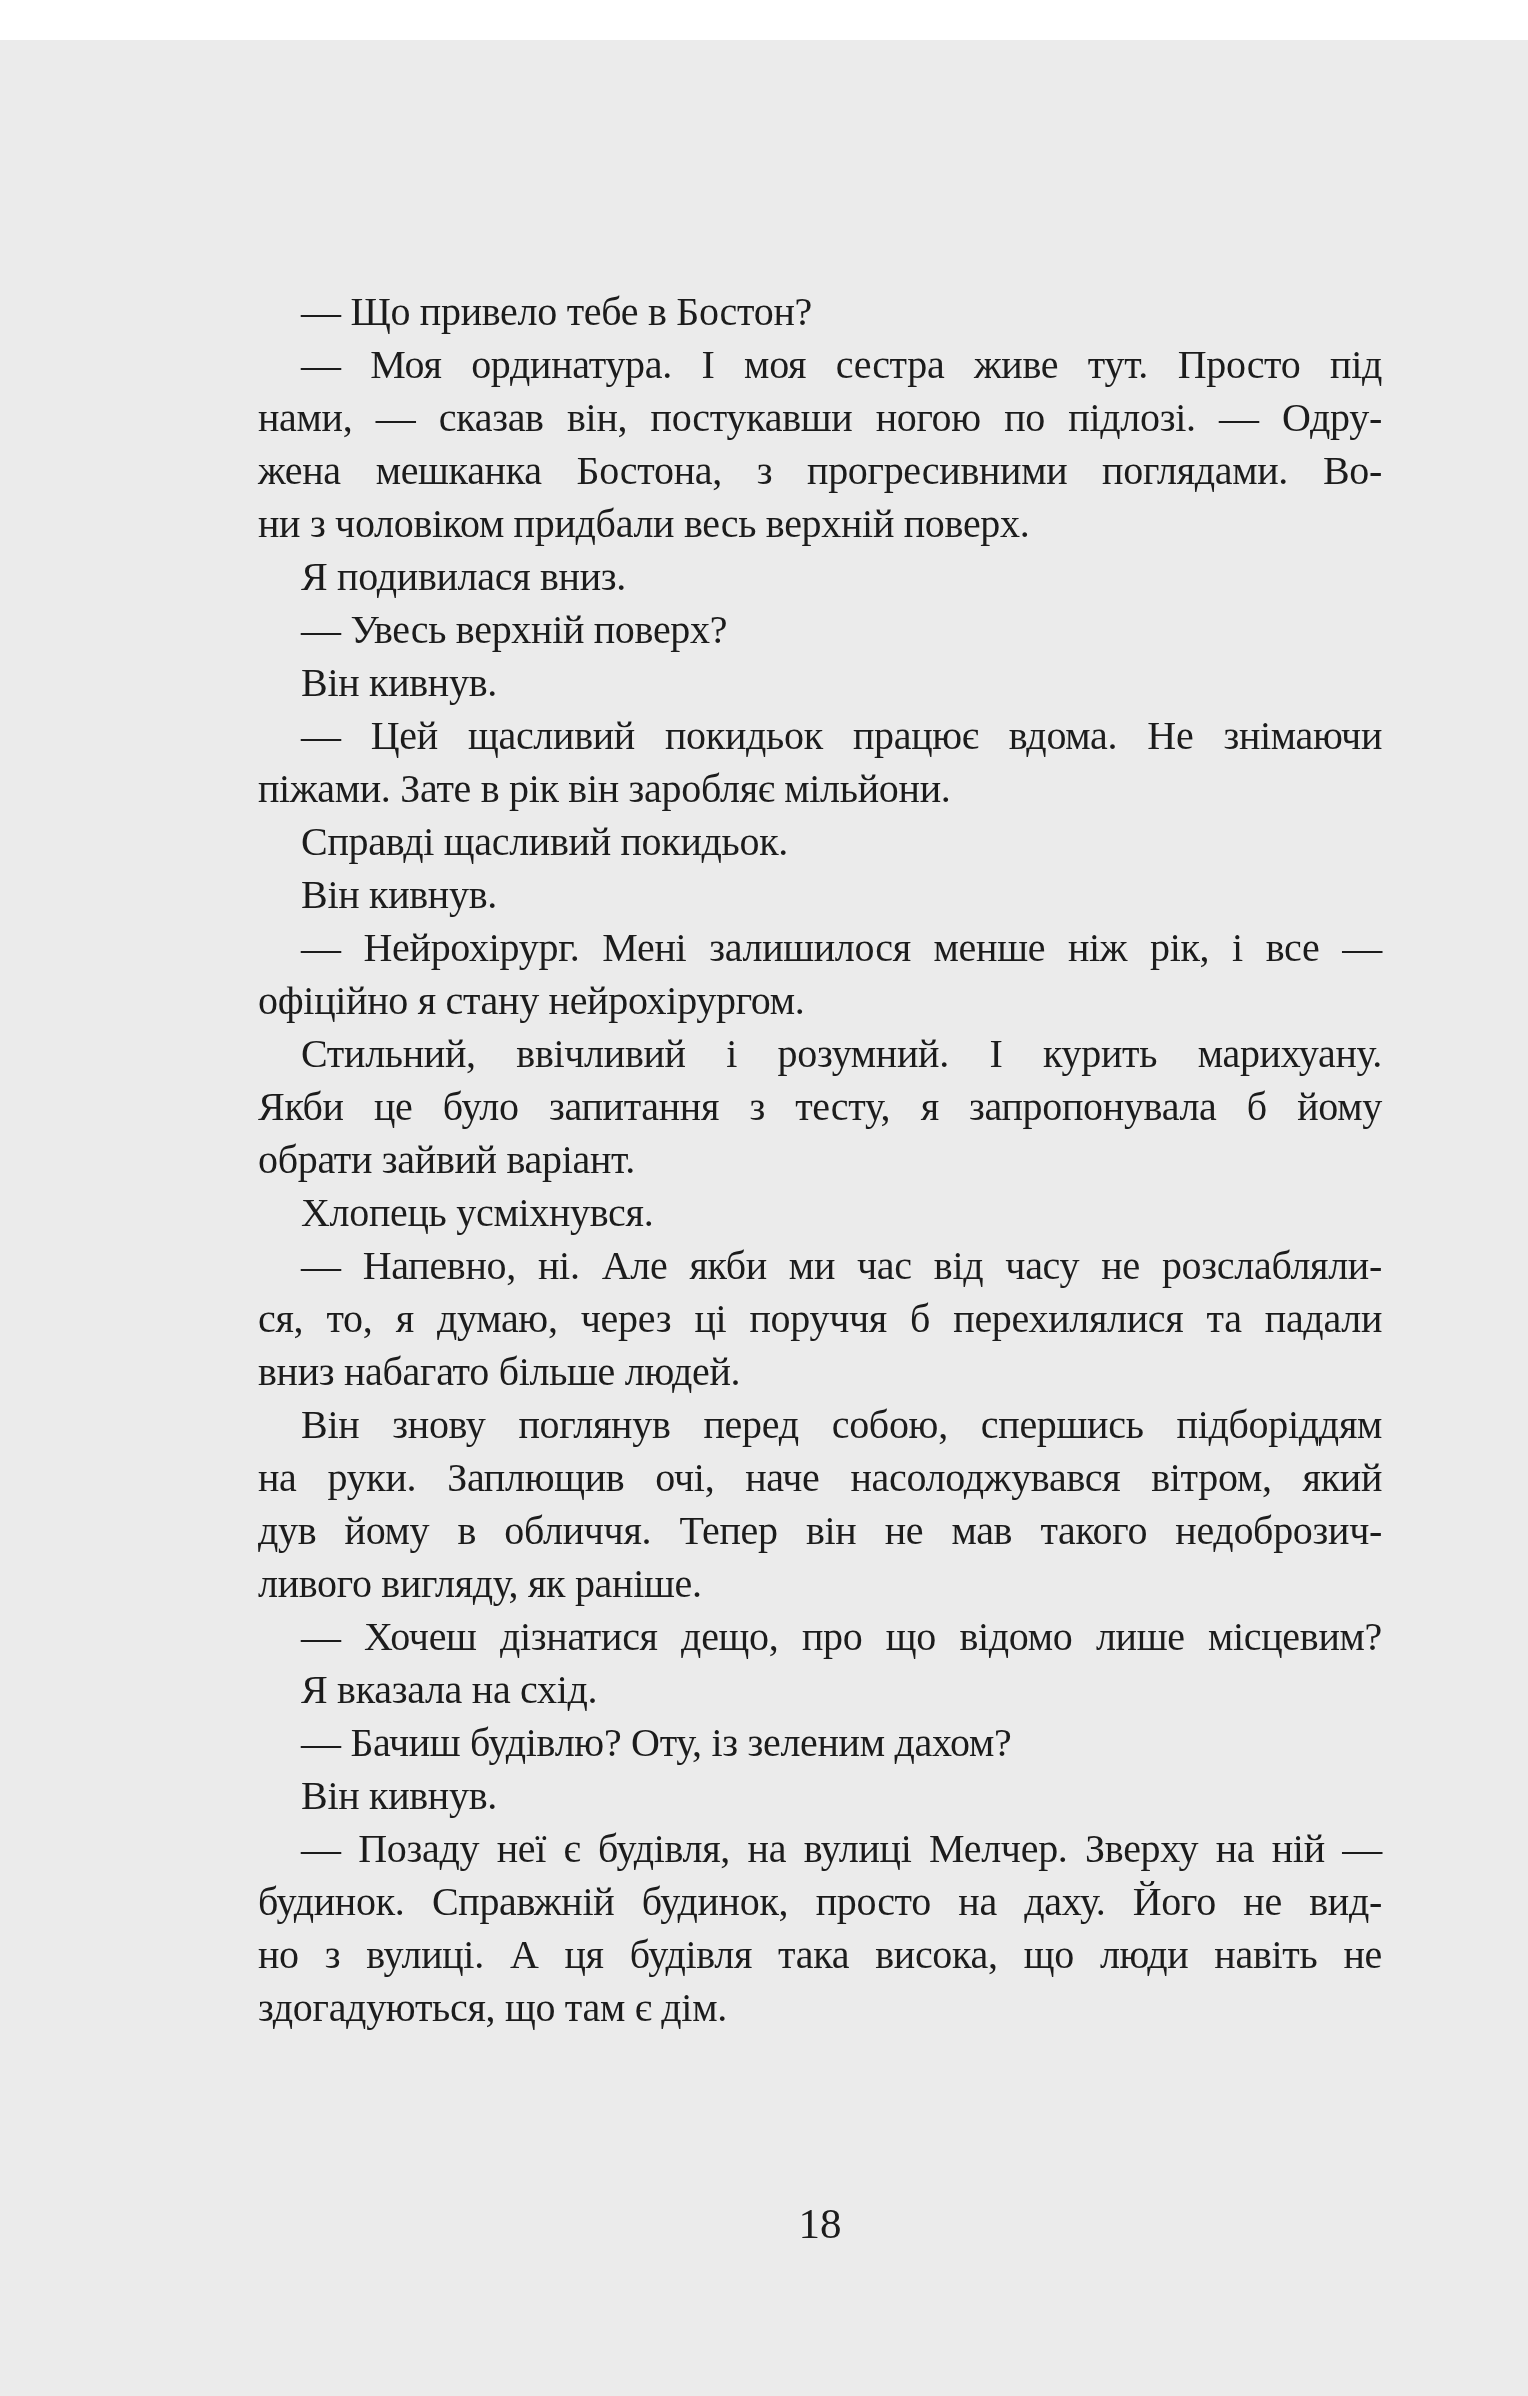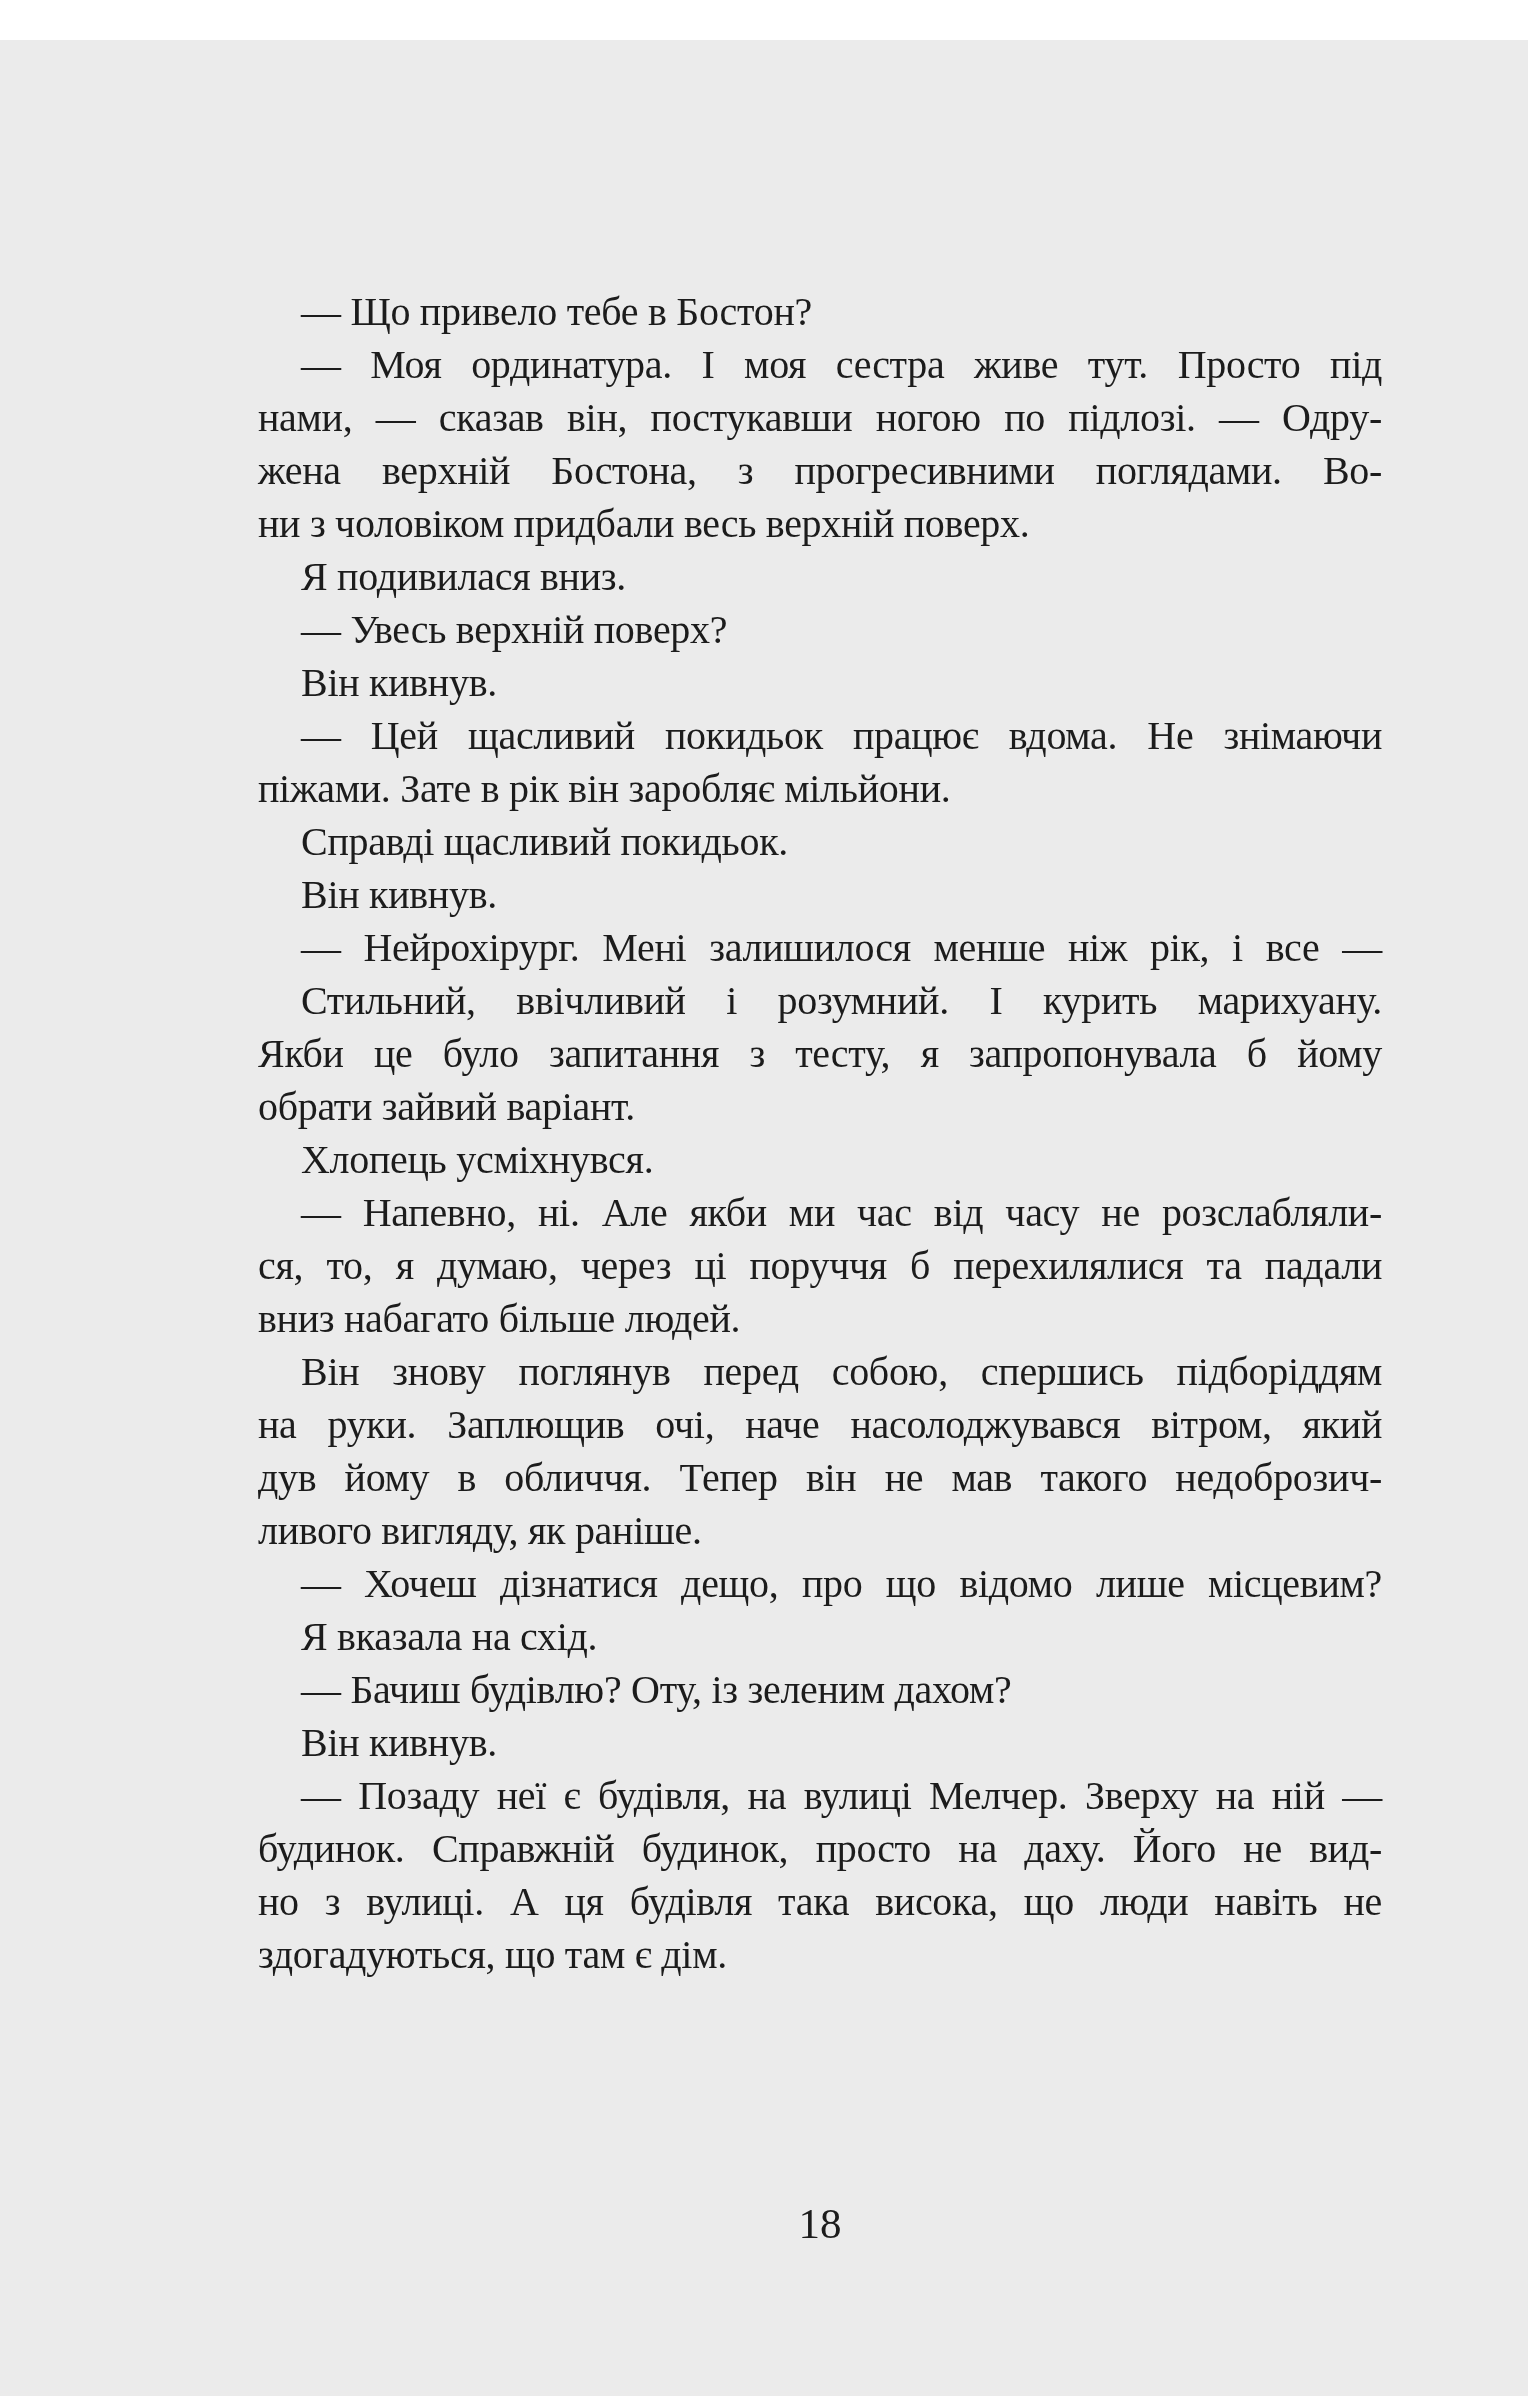--- a/index.html
+++ b/index.html
@@ -49,30 +49,31 @@
   }
 </style>
 </head>
 <body>
 
 <div class="page" style="background: rgb(235, 235, 235); color: rgb(28, 28, 28);">
   <div class="text-block">
       <div class="line indent"><span>— Що привело тебе в Бостон?</span></div>
       <div class="line indent justify"><span>— Моя ординатура. І моя сестра живе тут. Просто під</span></div>
       <div class="line justify"><span>нами, — сказав він, постукавши ногою по підлозі. — Одру-</span></div>
-      <div class="line justify"><span>жена верхній Бостона, з прогресивними поглядами. Во-</span></div>
+      <div class="line justify"><span>жена мешканка Бостона, з прогресивними поглядами. Во-</span></div>
       <div class="line"><span>ни з чоловіком придбали весь верхній поверх.</span></div>
       <div class="line indent"><span>Я подивилася вниз.</span></div>
       <div class="line indent"><span>— </span><span class="italic">Увесь</span><span> верхній поверх?</span></div>
       <div class="line indent"><span>Він кивнув.</span></div>
       <div class="line indent justify"><span>— Цей щасливий покидьок працює вдома. Не знімаючи</span></div>
       <div class="line"><span>піжами. Зате в рік він заробляє мільйони.</span></div>
       <div class="line indent"><span class="italic">Справді щасливий покидьок.</span></div>
       <div class="line indent"><span>Він кивнув.</span></div>
       <div class="line indent justify"><span>— Нейрохірург. Мені залишилося менше ніж рік, і все —</span></div>
+      <div class="line"><span>офіційно я стану нейрохірургом.</span></div>
       <div class="line indent justify"><span>Стильний, ввічливий і </span><span class="italic">розумний.</span><span> </span><span class="italic">І курить марихуану.</span></div>
       <div class="line justify"><span>Якби це було запитання з тесту, я запропонувала б йому</span></div>
       <div class="line"><span>обрати зайвий варіант.</span></div>
       <div class="line indent"><span>Хлопець усміхнувся.</span></div>
       <div class="line indent justify"><span>— Напевно, ні. Але якби ми час від часу не розслабляли-</span></div>
       <div class="line justify"><span>ся, то, я думаю, через ці поруччя б перехилялися та падали</span></div>
       <div class="line"><span>вниз набагато більше людей.</span></div>
       <div class="line indent justify"><span>Він знову поглянув перед собою, спершись підборіддям</span></div>
       <div class="line justify"><span>на руки. Заплющив очі, наче насолоджувався вітром, який</span></div>
       <div class="line justify"><span>дув йому в обличчя. Тепер він не мав такого недоброзич-</span></div>

